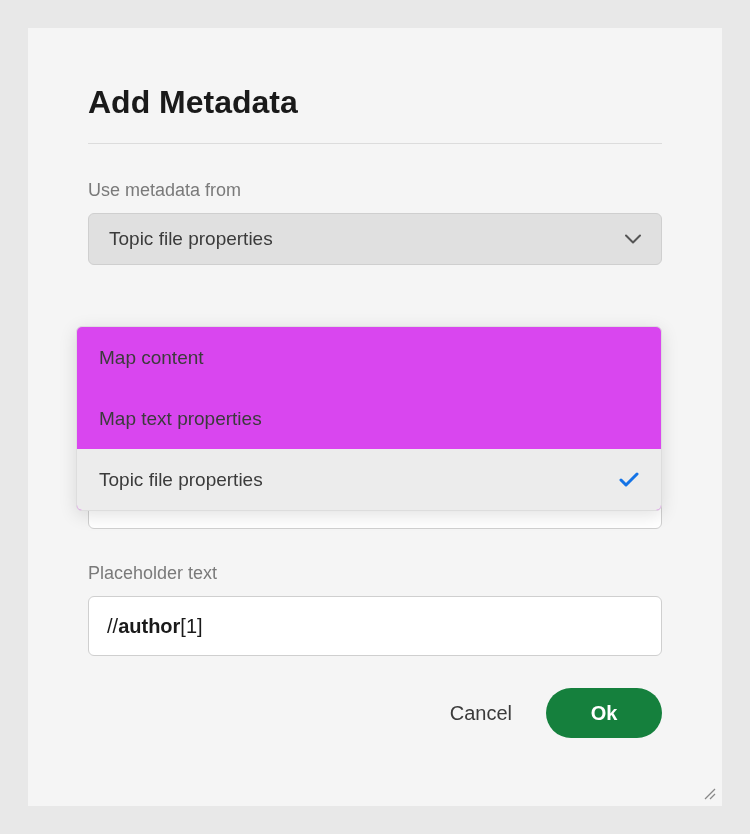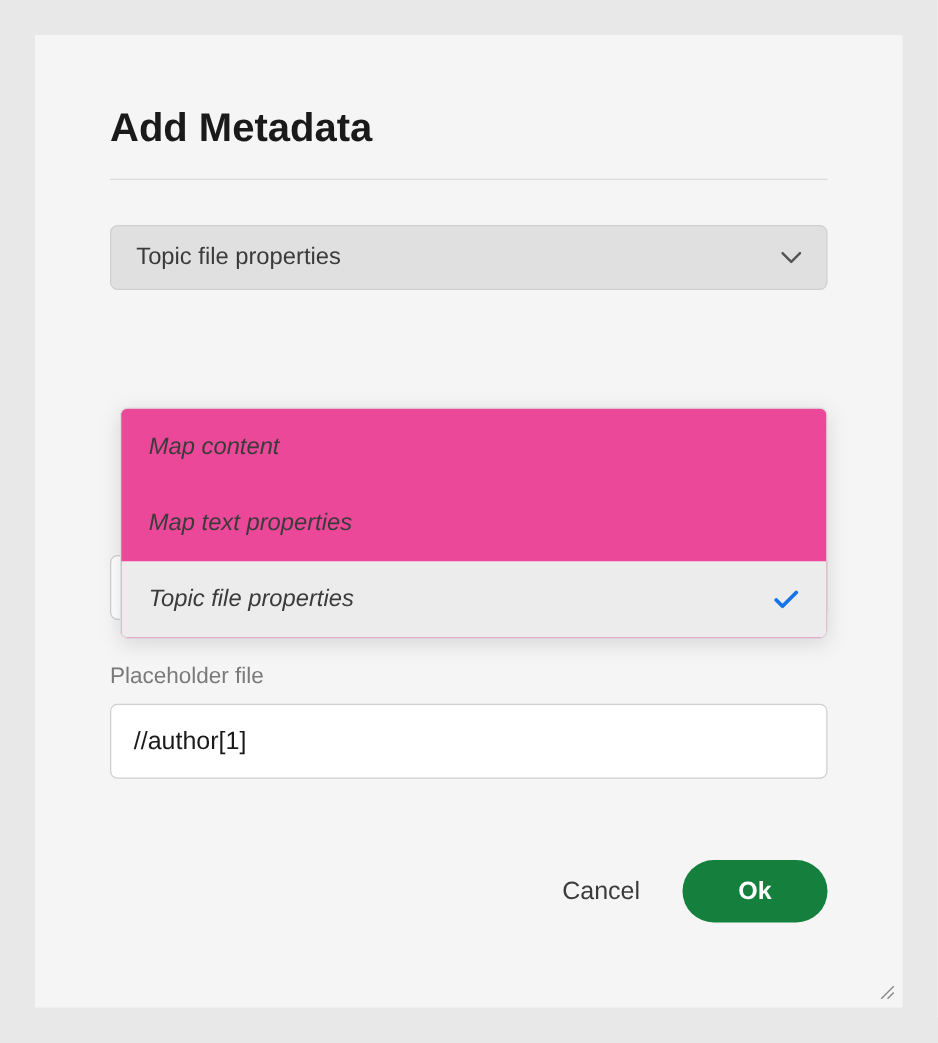--- a/index.html
+++ b/index.html
@@ -52,29 +52,28 @@
       font-size: 19px;
       color: #3b3b3b;
     }
     .chevron {
       width: 16px;
       height: 10px;
     }
     .dropdown-list {
       position: absolute;
       top: 298px;
-      left: 68px;
+      left: 48px;
       right: 60px;
-      background: #ec4899;
+      background: #d946ef;
       border: 1px solid #ddd;
       border-radius: 6px;
       box-shadow: 0 4px 18px rgba(0,0,0,0.12);
       z-index: 10;
       overflow: hidden;
-      font-style: italic;
     }
     .dropdown-item {
       height: 61px;
       display: flex;
       align-items: center;
       justify-content: space-between;
       padding: 0 22px;
       font-size: 19px;
       color: #3b3b3b;
       cursor: pointer;
@@ -113,21 +112,21 @@
       height: 60px;
       background: #fff;
       border: 1px solid #cfcfcf;
       border-radius: 6px;
       padding: 0 18px;
       font-size: 20px;
       color: #1a1a1a;
       display: flex;
       align-items: center;
     }
-    .text-input .bold { font-weight: 400; }
+    .text-input .bold { font-weight: 700; }
     .footer {
       position: absolute;
       bottom: 68px;
       right: 60px;
       display: flex;
       align-items: center;
       gap: 34px;
     }
     .cancel-btn {
       background: none;
@@ -155,20 +154,21 @@
       height: 14px;
     }
   </style>
 </head>
 <body>
 
 <div class="panel">
   <h1 class="title">Add Metadata</h1>
   <hr class="title-divider">
 
+  <label class="field-label">Use metadata from</label>
   <div class="select-box">
     <span class="value">Topic file properties</span>
     <svg class="chevron" viewBox="0 0 16 10">
         <path d="M1 1.5 L8 8.5 L15 1.5" stroke="#555" stroke-width="2" fill="none" stroke-linecap="round" stroke-linejoin="round"></path>
       </svg>
   </div>
 
   <div class="behind-select">
     <span class="value">default</span>
     <svg class="chevron" viewBox="0 0 16 10">
@@ -185,21 +185,21 @@
     </div>
     <div class="dropdown-item selected">
       <span>Topic file properties</span>
       <svg class="check-icon" viewBox="0 0 20 16">
           <path d="M2 8 L7 13 L18 2" stroke="#1473e6" stroke-width="3" fill="none" stroke-linecap="round" stroke-linejoin="round"></path>
         </svg>
     </div>
   </div>
 
   <div class="placeholder-section">
-    <label class="field-label">Placeholder file</label>
+    <label class="field-label">Placeholder text</label>
     <div class="text-input">
       <span>//</span>
         <span class="bold">author</span>
         <span>[1]</span>
     </div>
   </div>
 
   <div class="footer">
     <button class="cancel-btn">Cancel</button>
     <button class="ok-btn">Ok</button>

